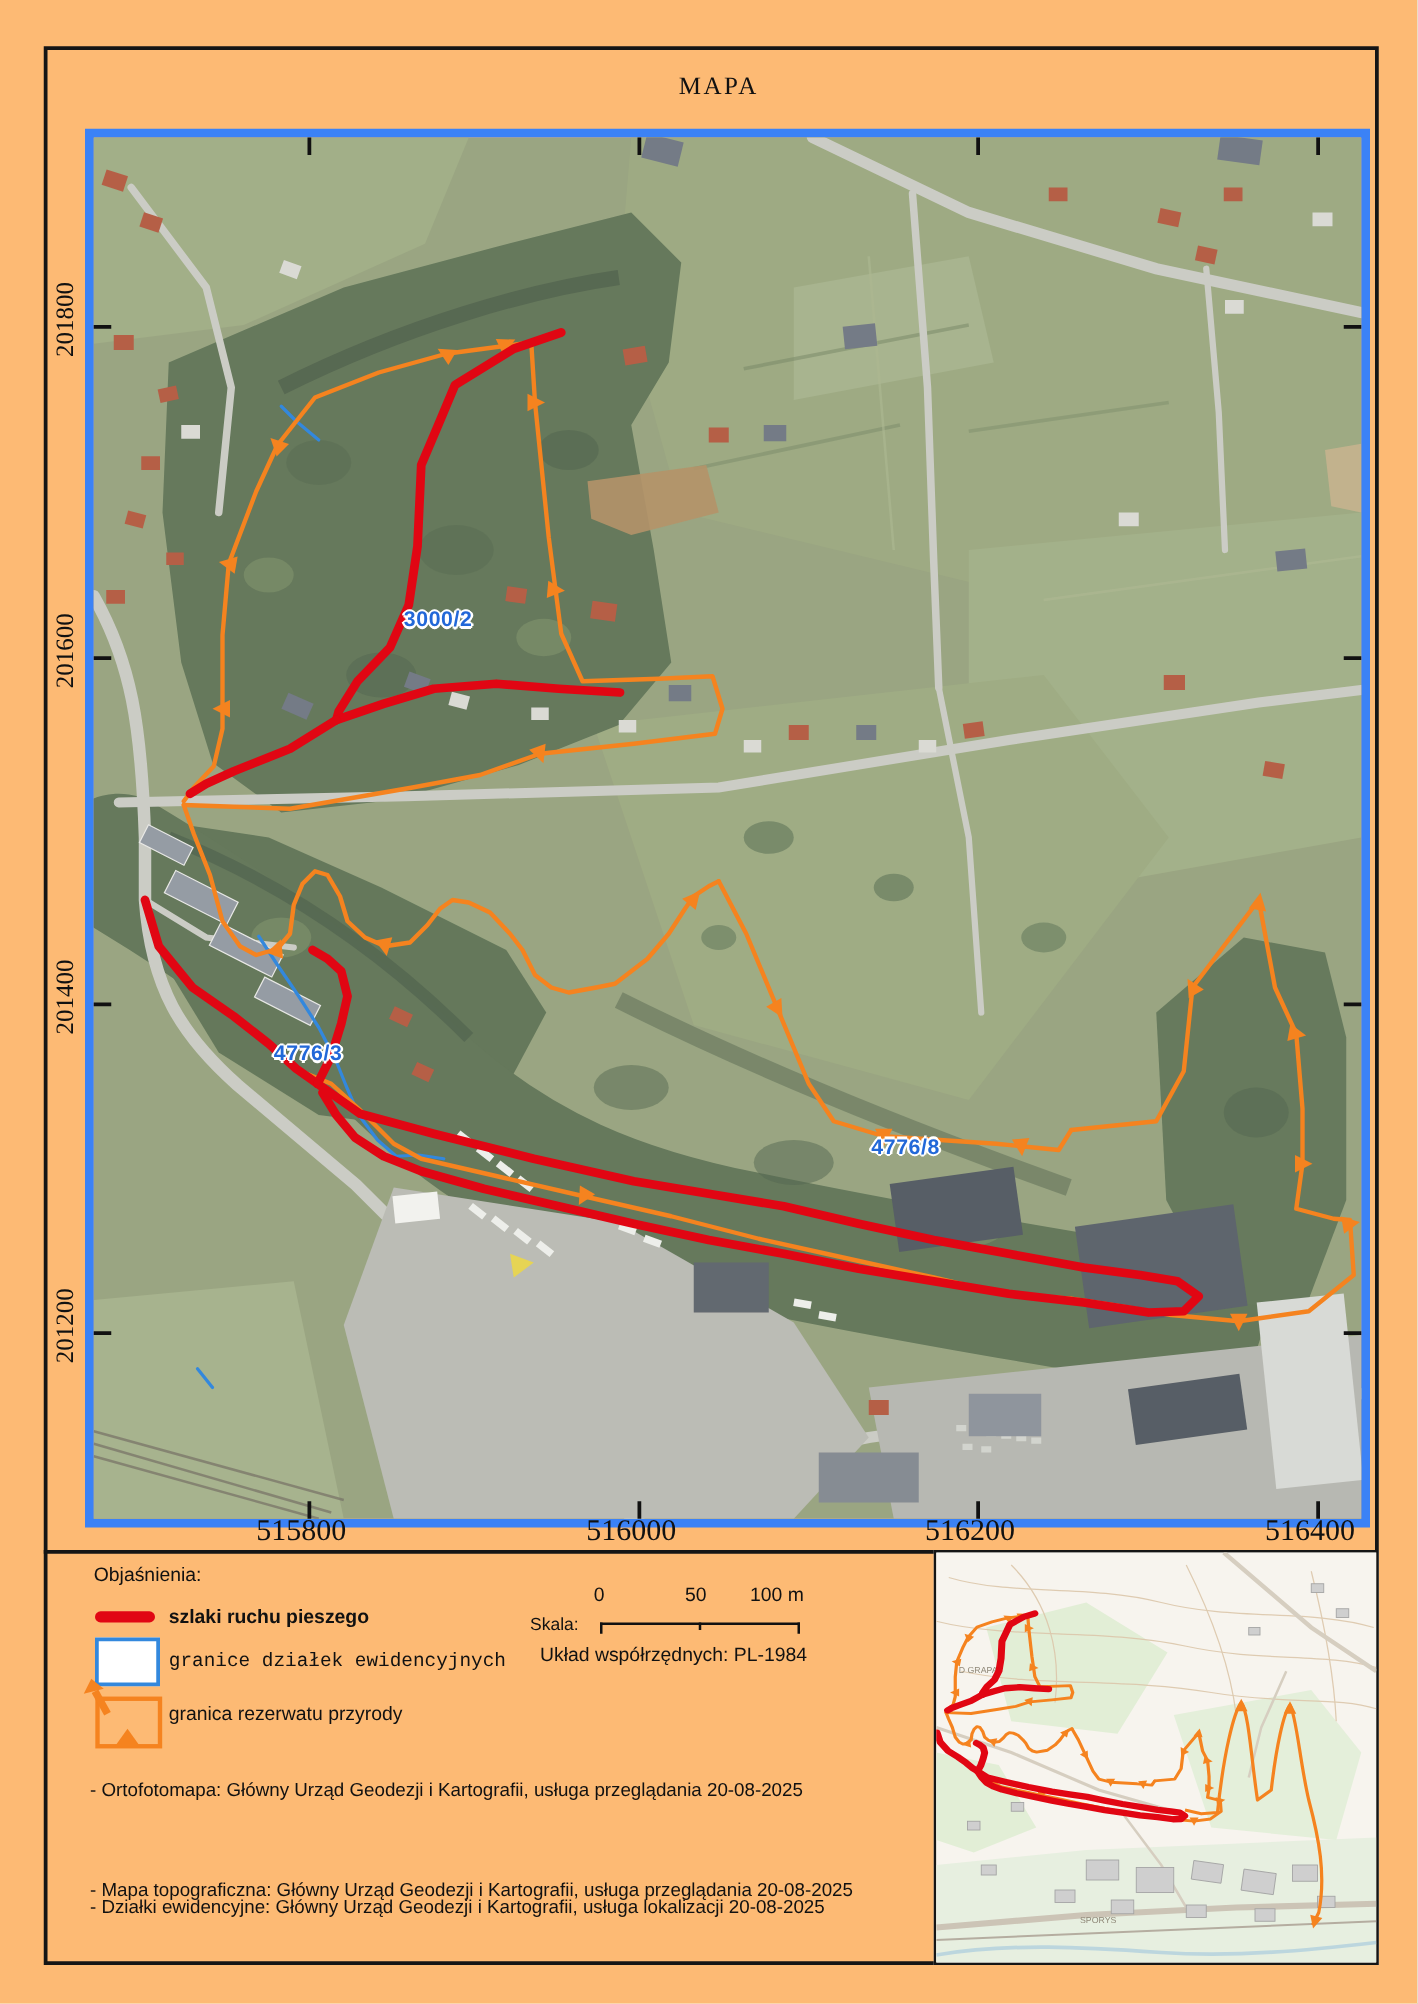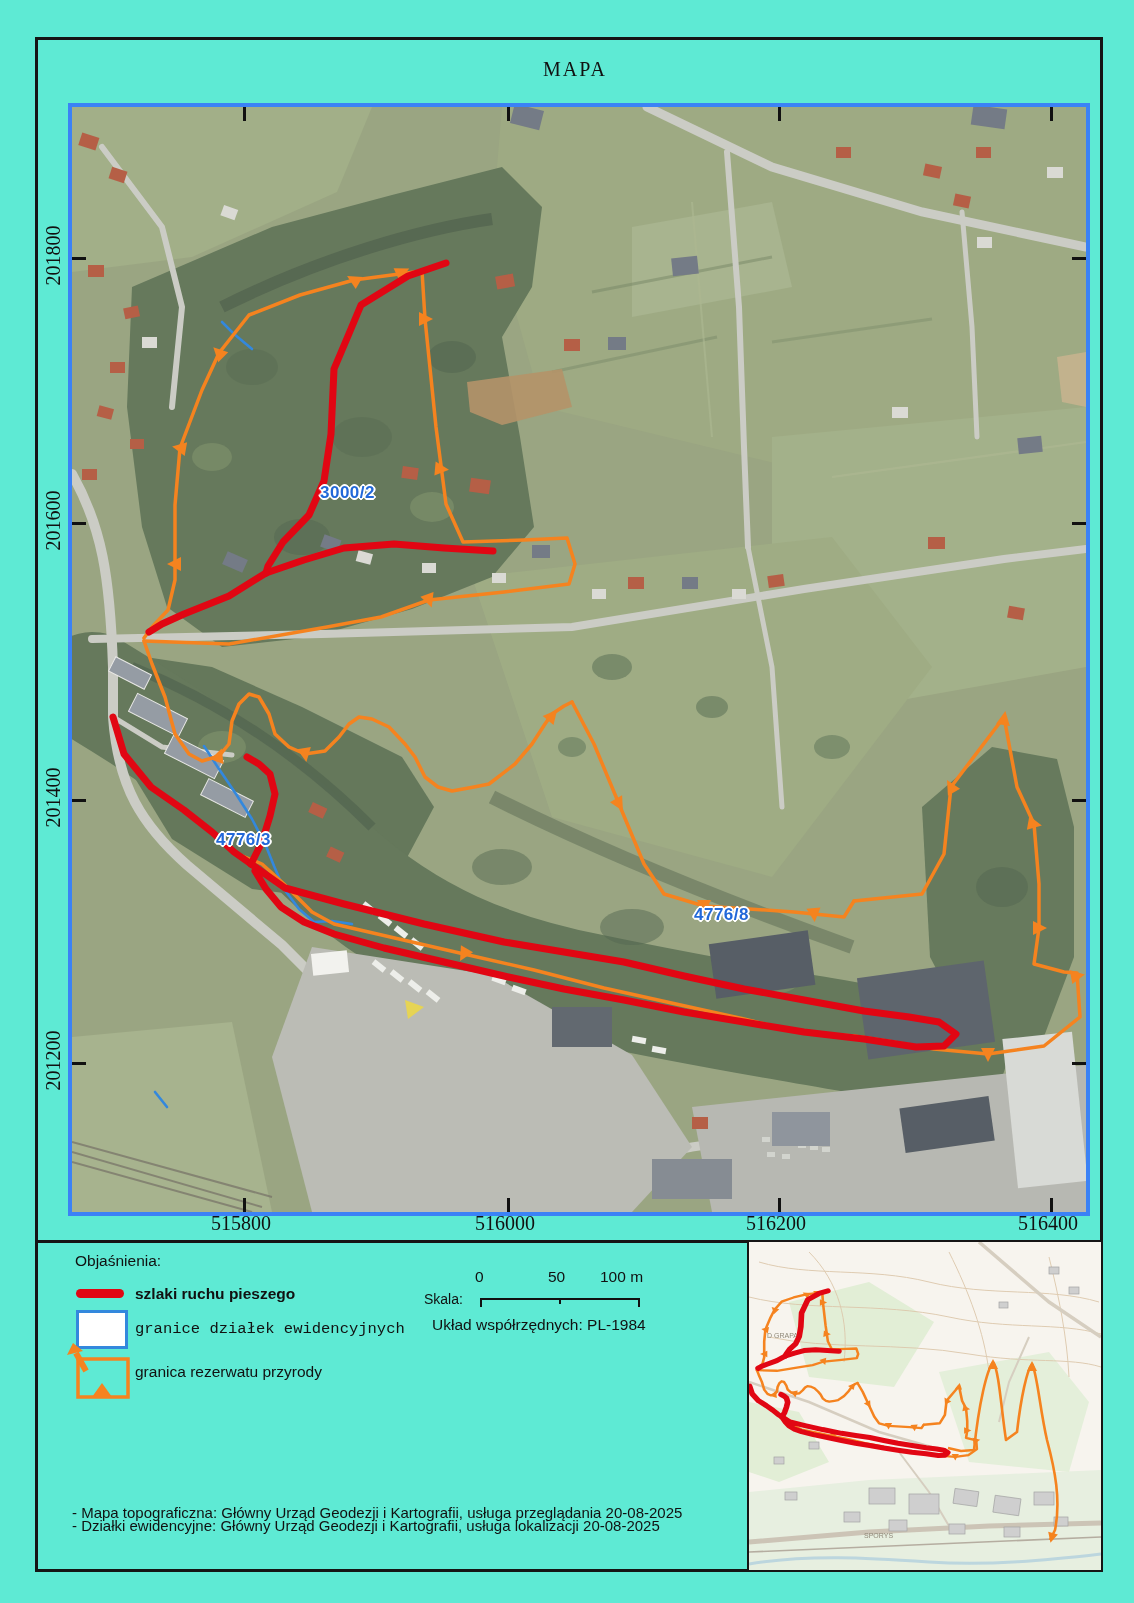--- a/index.html
+++ b/index.html
@@ -1,29 +1,29 @@
 <!DOCTYPE html>
 <html style="--trail-red: #e10613; --reserve-orange: #f5831f; --parcel-blue: #3388dd; --label-blue: #2268d8;"><head>
 <meta charset="utf-8">
 <style>
   html,body{margin:0;padding:0;background:#fff;}
-  #page{position:relative;width:1134px;height:1603px;background:#5eead4;
+  #page{position:relative;width:1134px;height:1603px;background:#fdba74;
         font-family:"Liberation Sans","DejaVu Sans",sans-serif;color:#111;}
   #outer-frame{position:absolute;left:35px;top:37px;width:1062px;height:1529px;
         border:3px solid #151515;}
   #map-title{position:absolute;left:68px;top:58px;width:1014px;text-align:center;
         font-family:"Liberation Serif","DejaVu Serif",serif;font-size:20px;letter-spacing:2px;color:#111;}
   #map-frame{position:absolute;left:68px;top:103px;width:1014px;height:1105px;
-        border:4px solid #3b82f6;box-sizing:content-box;}
+        border:7px solid #3b82f6;box-sizing:content-box;}
   #map-frame svg{display:block;}
   .tick{position:absolute;background:#111;}
   .tick-v{width:3px;height:14px;}
   .tick-h{width:14px;height:3px;}
   .xlab{position:absolute;width:120px;margin-left:-60px;text-align:center;
-        font-family:"Liberation Serif","DejaVu Serif",serif;font-size:20px;color:#111;}
+        font-family:"Liberation Serif","DejaVu Serif",serif;font-size:24px;color:#111;}
   .ylab{position:absolute;width:120px;margin-left:-60px;margin-top:-11px;text-align:center;
         font-family:"Liberation Serif","DejaVu Serif",serif;font-size:20px;color:#111;
         transform:rotate(-90deg);}
   .parcel-label{position:absolute;font-size:17px;font-weight:bold;color:var(--label-blue,#2268d8);
         text-shadow:-2px 0 #fff,2px 0 #fff,0 -2px #fff,0 2px #fff,-1px -1px #fff,1px 1px #fff,-1px 1px #fff,1px -1px #fff;
         letter-spacing:.5px;}
   #divider{position:absolute;left:35px;top:1240px;width:1062px;height:3px;background:#151515;}
   
   #legend-heading{position:absolute;left:75px;top:1252px;font-size:15.5px;}
   .legend-label{position:absolute;font-size:15.5px;}
@@ -311,20 +311,21 @@
   <div id="skala-label">Skala:</div>
   <div class="scalebar-num" style="left:475px;">0</div>
   <div class="scalebar-num" style="left:548px;">50</div>
   <div class="scalebar-num" style="left:600px;">100 m</div>
   <div id="sb-line"></div>
   <div class="sb-tick" style="left:480px;height:9px;"></div>
   <div class="sb-tick" style="left:559px;height:6px;"></div>
   <div class="sb-tick" style="left:638px;height:9px;"></div>
   <div id="crs-label">Układ współrzędnych: PL-1984</div>
 
+  <div class="source-line" style="top:1424px;">- Ortofotomapa: Główny Urząd Geodezji i Kartografii, usługa przeglądania 20-08-2025</div>
   <div class="source-line" style="top:1517px;text-align:right;">- Działki ewidencyjne: Główny Urząd Geodezji i Kartografii, usługa lokalizacji 20-08-2025</div>
   <div class="source-line" style="top:1504px;text-align:center;">- Mapa topograficzna: Główny Urząd Geodezji i Kartografii, usługa przeglądania 20-08-2025</div>
 
   <div id="inset-frame">
     <svg viewBox="0 0 352 328" width="352" height="328">
       <rect x="0" y="0" width="352" height="328" fill="#f7f4ee"></rect>
       <g>
         <polygon points="0,250 120,238 260,232 352,228 352,328 0,328" fill="#e7efe0"></polygon>
         <polygon points="40,60 120,40 185,80 145,145 60,135" fill="#e2eed6"></polygon>
         <polygon points="190,130 300,110 340,160 320,230 220,220" fill="#e4efda"></polygon>

